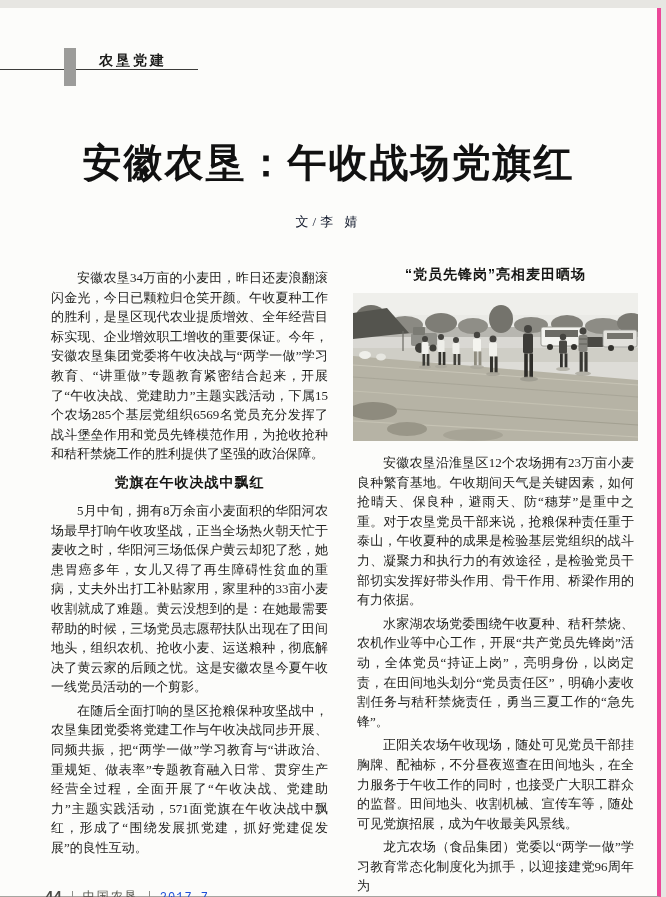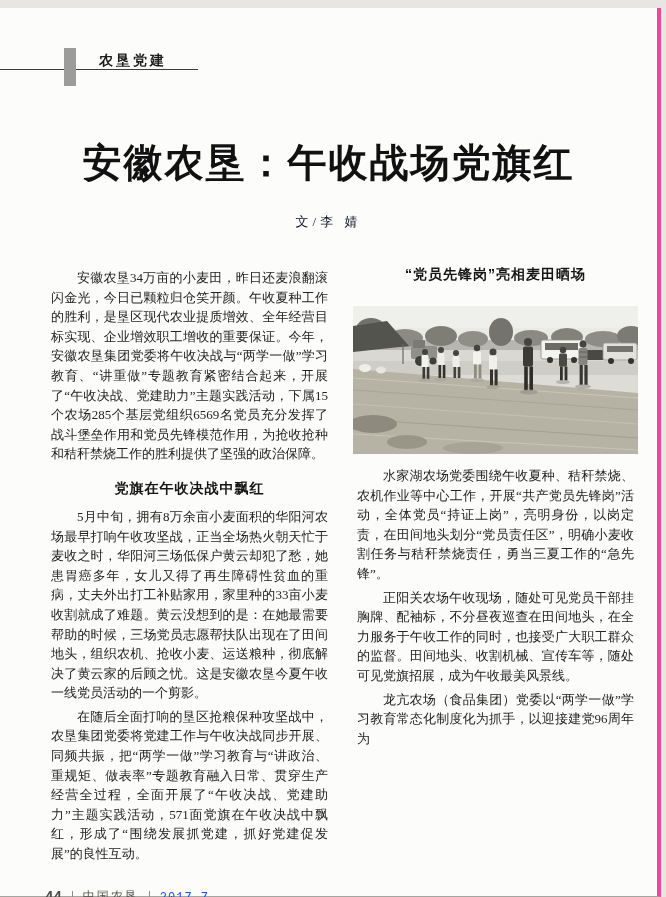--- a/index.html
+++ b/index.html
@@ -53,27 +53,27 @@
   }
   .col{flex:1;min-width:0;}
   .col p{
     margin:4px;
     font-size:13px;line-height:19.6px;
     color:#232321;
     text-align:justify;
     text-indent:2em;
   }
   .subhead{
-    margin:16px 0 9px 0;
+    margin:10px 0 9px 0;
     text-align:center;
     font-family:"Liberation Sans","DejaVu Sans",sans-serif;
     font-size:14px;font-weight:700;color:#161614;
     letter-spacing:1px;
   }
-  .col.right .subhead{margin:2px 0 22px 0;}
+  .col.right .subhead{margin:2px 0 9px 0;}
   .photo{
     width:100%;height:148px;
     margin:2px 0 12px 0;
     background:#dddcd7;
     overflow:hidden;
   }
   .photo svg{display:block;width:100%;height:100%;}
   
   .footer{
     position:absolute;left:45px;top:839px;
@@ -211,20 +211,21 @@
           <ellipse cx="72" cy="74" rx="6" ry="1.8" fill="#a8a59a" opacity="0.7"></ellipse>
           <ellipse cx="88" cy="73.5" rx="6" ry="1.8" fill="#a8a59a" opacity="0.7"></ellipse>
           <ellipse cx="124" cy="74" rx="7" ry="2" fill="#a8a59a" opacity="0.7"></ellipse>
           <ellipse cx="140" cy="81" rx="7" ry="2" fill="#a19e93" opacity="0.7"></ellipse>
           <ellipse cx="176" cy="86" rx="9" ry="2.4" fill="#9b988d" opacity="0.8"></ellipse>
           <ellipse cx="210" cy="76" rx="7" ry="2" fill="#a8a59a" opacity="0.7"></ellipse>
           <ellipse cx="230" cy="80.5" rx="8" ry="2.2" fill="#a19e93" opacity="0.7"></ellipse>
         </svg>
       </div>
 
+      <p>安徽农垦沿淮垦区12个农场拥有23万亩小麦良种繁育基地。午收期间天气是关键因素，如何抢晴天、保良种，避雨天、防“穗芽”是重中之重。对于农垦党员干部来说，抢粮保种责任重于泰山，午收夏种的成果是检验基层党组织的战斗力、凝聚力和执行力的有效途径，是检验党员干部切实发挥好带头作用、骨干作用、桥梁作用的有力依据。</p>
       <p>水家湖农场党委围绕午收夏种、秸秆禁烧、农机作业等中心工作，开展“共产党员先锋岗”活动，全体党员“持证上岗”，亮明身份，以岗定责，在田间地头划分“党员责任区”，明确小麦收割任务与秸秆禁烧责任，勇当三夏工作的“急先锋”。</p>
       <p>正阳关农场午收现场，随处可见党员干部挂胸牌、配袖标，不分昼夜巡查在田间地头，在全力服务于午收工作的同时，也接受广大职工群众的监督。田间地头、收割机械、宣传车等，随处可见党旗招展，成为午收最美风景线。</p>
       <p>龙亢农场（食品集团）党委以“两学一做”学习教育常态化制度化为抓手，以迎接建党96周年为</p>
     </div>
 
   </div>
 
   <div class="footer">
     <span class="pn">44</span>
     <span class="sep"></span>

